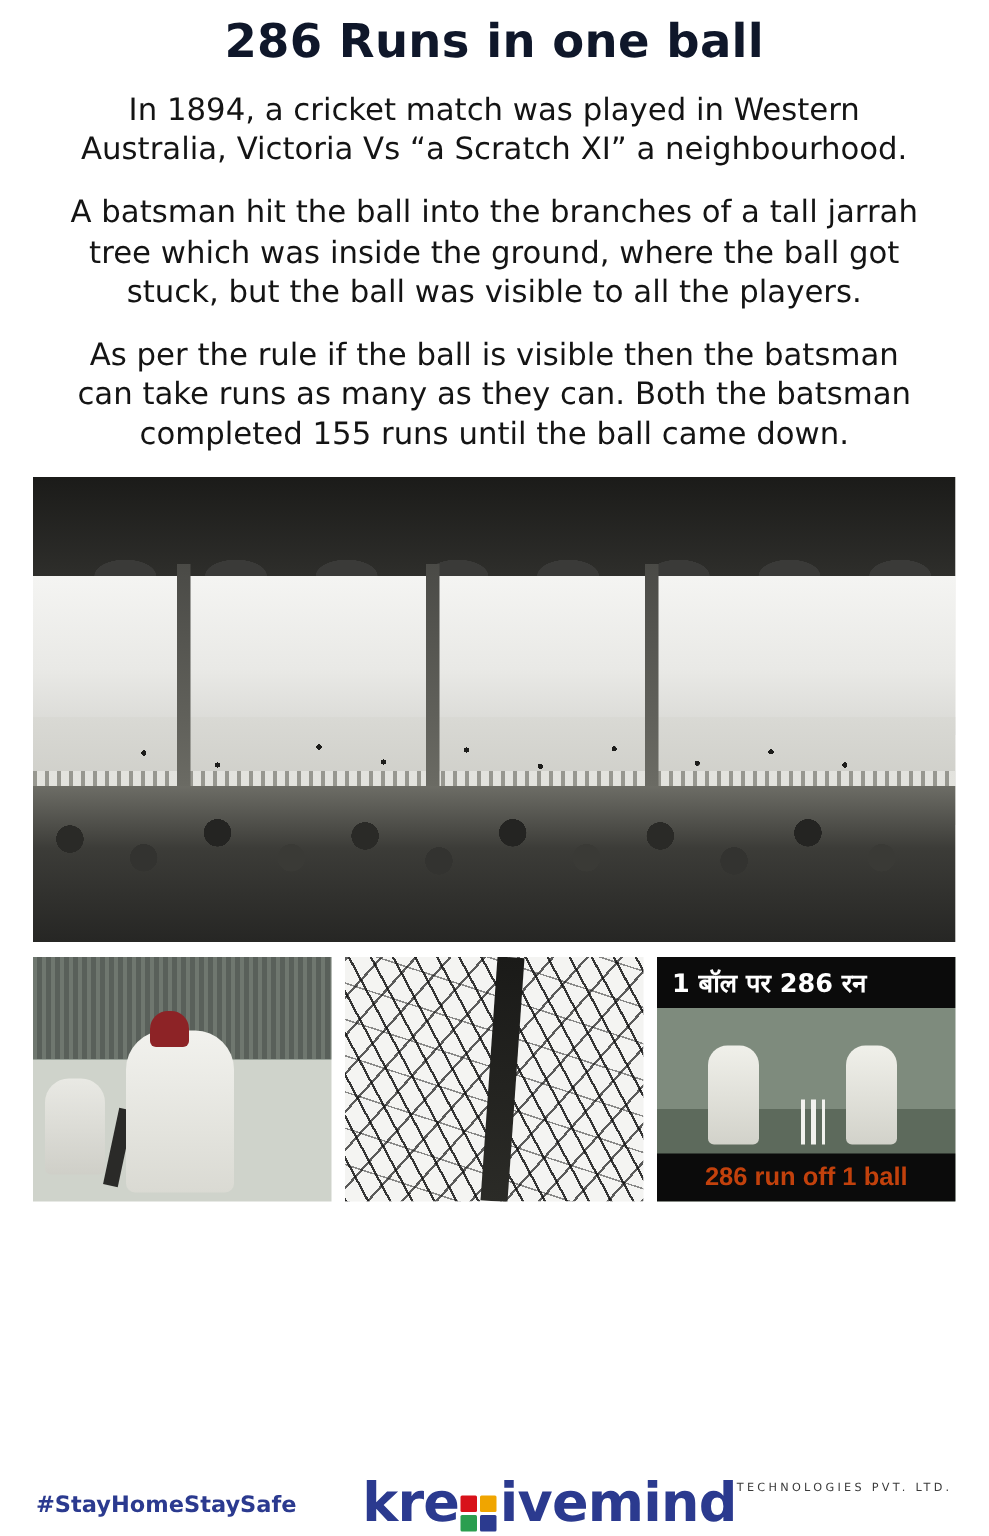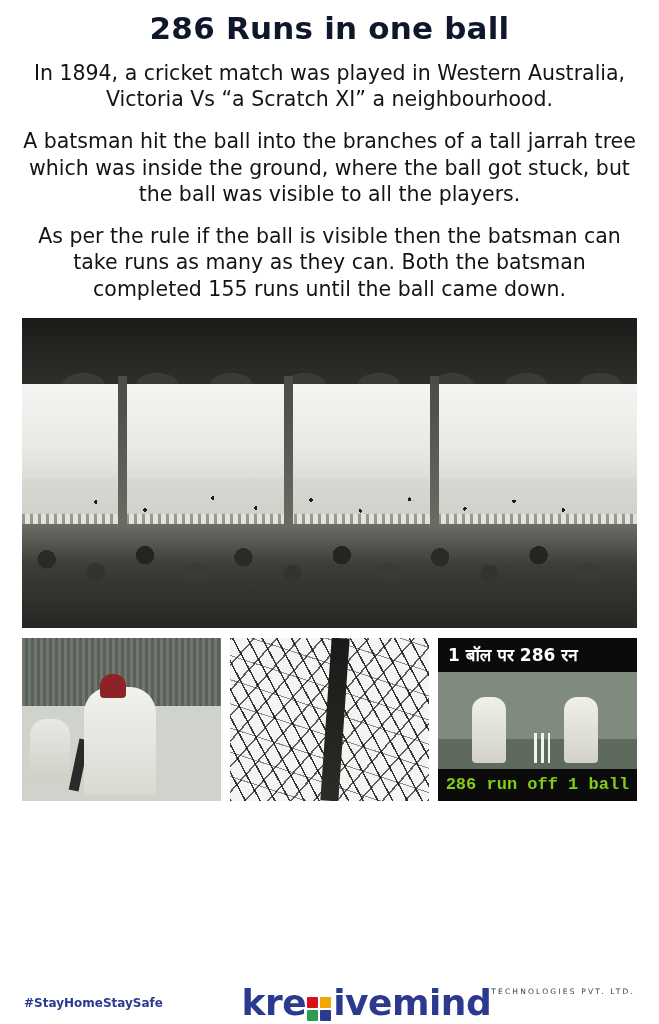--- a/index.html
+++ b/index.html
@@ -61,21 +61,21 @@
     color: #0f172a;
     font-family: "DejaVu Sans", sans-serif;
     font-weight: bold;
     font-size: 31px;
     margin-top: 10px;
     letter-spacing: .2px;
   }
 
   
   .body-copy {
-    padding: 0 16px;
+    padding: 0 40px;
     margin-top: 14px;
   }
   .para {
     text-align: center;
     color: #141414;
     font-family: "DejaVu Sans", sans-serif;
     font-size: 20.5px;
     line-height: 1.28;
     margin-bottom: 16px;
   }
@@ -211,22 +211,22 @@
     font-family: "DejaVu Sans", sans-serif;
     font-weight: bold;
     font-size: 17px;
   }
   .t3 .t3-bottom {
     position: absolute; left: 0; right: 0; bottom: 0; height: 32px;
     background: #0b0b0b;
     display: flex; align-items: center; justify-content: center;
   }
   .t3 .t3-bottom span {
-    color: #84cc16;
-    font-family: Liberation Mono, monospace;
+    color: #c2410c;
+    font-family: Liberation Sans, sans-serif;
     font-weight: bold;
     font-size: 17px;
   }
   .t3 .fig {
     position: absolute; bottom: 38px; width: 34px; height: 66px;
     background: linear-gradient(#f0f0ea,#d2d2ca);
     border-radius: 13px 13px 4px 4px;
   }
   .t3 .fig.a { left: 34px; }
   .t3 .fig.b { left: 126px; }
@@ -239,21 +239,21 @@
     height: 62px;
     display: flex;
     align-items: center;
     justify-content: space-between;
     padding: 0 24px;
   }
   .hashtag {
     color: #2b3a8f;
     font-family: "DejaVu Sans", sans-serif;
     font-weight: bold;
-    font-size: 12px;
+    font-size: 15px;
   }
   .logo {
     display: flex;
     align-items: center;
     gap: 0px;
   }
   .logo-text {
     font-family: "DejaVu Sans", sans-serif;
     font-weight: bold;
     font-size: 36px;

